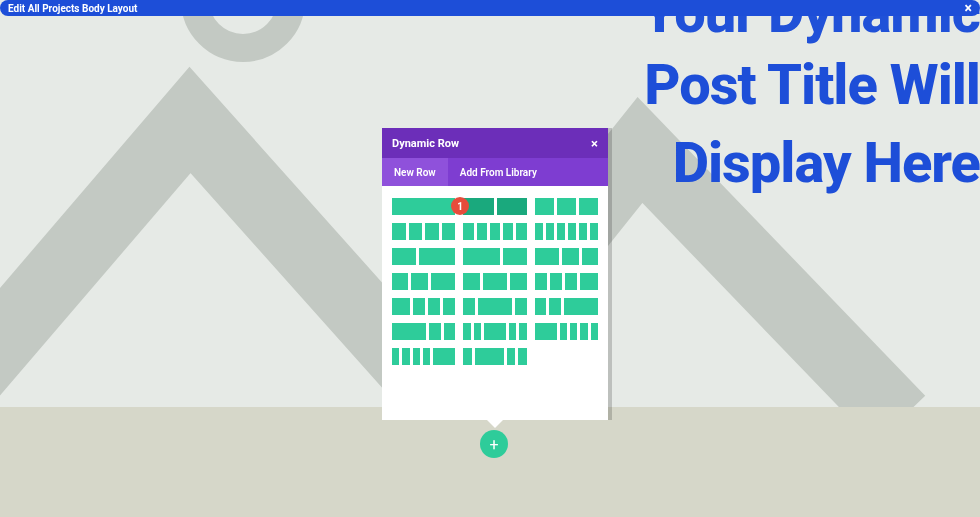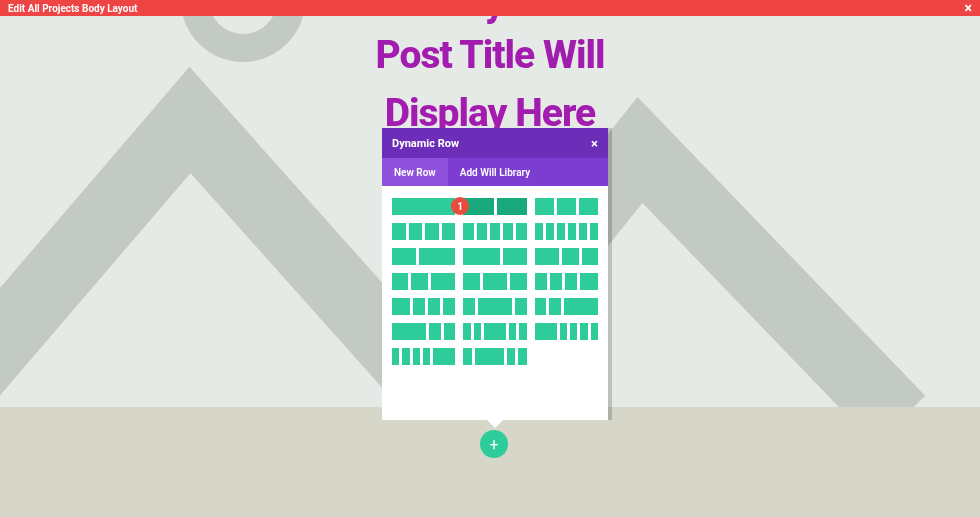--- a/index.html
+++ b/index.html
@@ -6,29 +6,30 @@
   html, body { width: 980px; height: 517px; overflow: hidden; font-family: -apple-system, BlinkMacSystemFont, "Segoe UI", Roboto, sans-serif; }
   body { background: #e8ede8; position: relative; }
 
   .bg-diagonals {
     position: absolute; inset: 0; background: #e6eae6; overflow: hidden;
   }
   .bg-diagonals svg { position: absolute; top: 0; left: 0; }
 
   .top-bar {
     position: absolute; top: 0; left: 0; right: 0; height: 16px;
-    background: #ef4444; color: #fff; display: flex; align-items: center;
+    background: #1d4ed8; color: #fff; display: flex; align-items: center;
     justify-content: space-between; padding: 0 8px; font-size: 10px; font-weight: 700;
     z-index: 10;
+    border-radius: 8px;
   }
   .top-bar .close-x { font-size: 14px; line-height: 14px; cursor: pointer; }
 
   .hero-text {
-    position: absolute; top: 16px; left: 0; right: 0; text-align: center;
-    color: #a21caf; font-weight: 800; font-size: 39px; line-height: 1.18;
+    position: absolute; top: 16px; left: 0; right: 0; text-align: right;
+    color: #1d4ed8; font-weight: 800; font-size: 56px; line-height: 1.18;
     letter-spacing: -1px; z-index: 2; pointer-events: none;
   }
   .hero-text .line1 { opacity: 0.98; margin-top: -36px;}
   .hero-text .line2 { margin-top: 6px; }
   .hero-text .line3 { margin-top: 12px; }
 
   .bottom-ground {
     position: absolute; left: 0; right: 0; bottom: 0; height: 110px;
     background: #d6d7c9; z-index: 1;
   }
@@ -110,21 +111,21 @@
   <div class="line3">Display Here</div>
 </div>
 
 <div class="modal">
   <div class="modal-header">
     <span>Dynamic Row</span>
     <span class="close-x">×</span>
   </div>
   <div class="modal-tabs">
     <div class="tab active">New Row</div>
-    <div class="tab">Add Will Library</div>
+    <div class="tab">Add From Library</div>
   </div>
   <div class="modal-body">
     <div class="row-grid" id="row-grid">
         <div class="layout-opt">
           <div class="col" style="flex: 1 1 0%;"></div>
         </div>
         <div class="layout-opt hover">
           <div class="col" style="flex: 1 1 0%;"></div>
           <div class="col" style="flex: 1 1 0%;"></div>
         </div>

